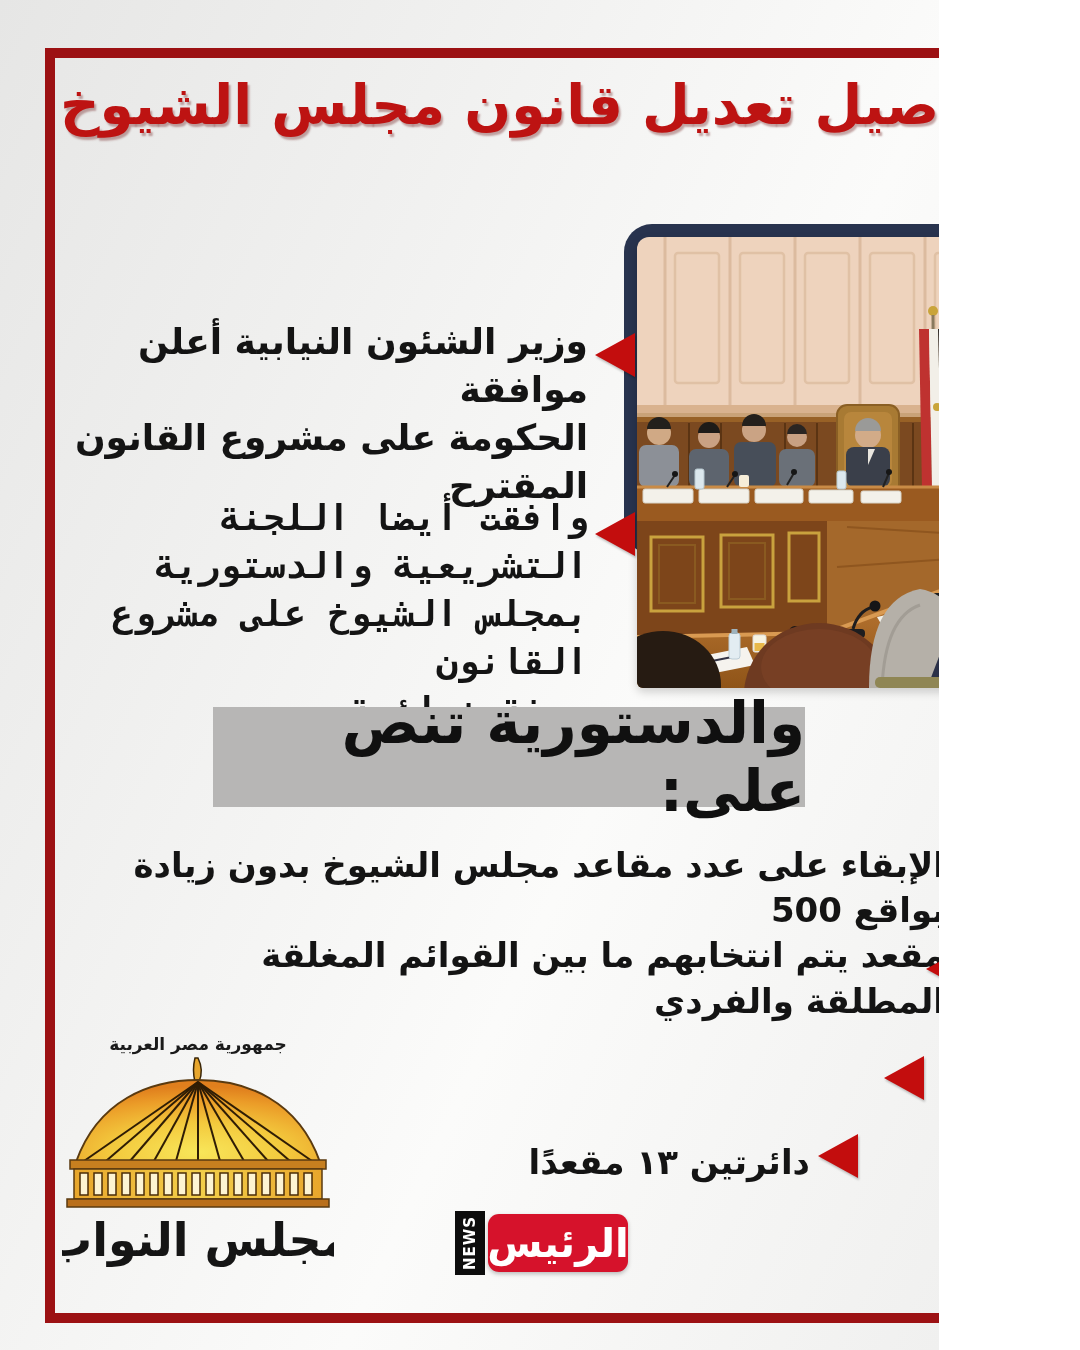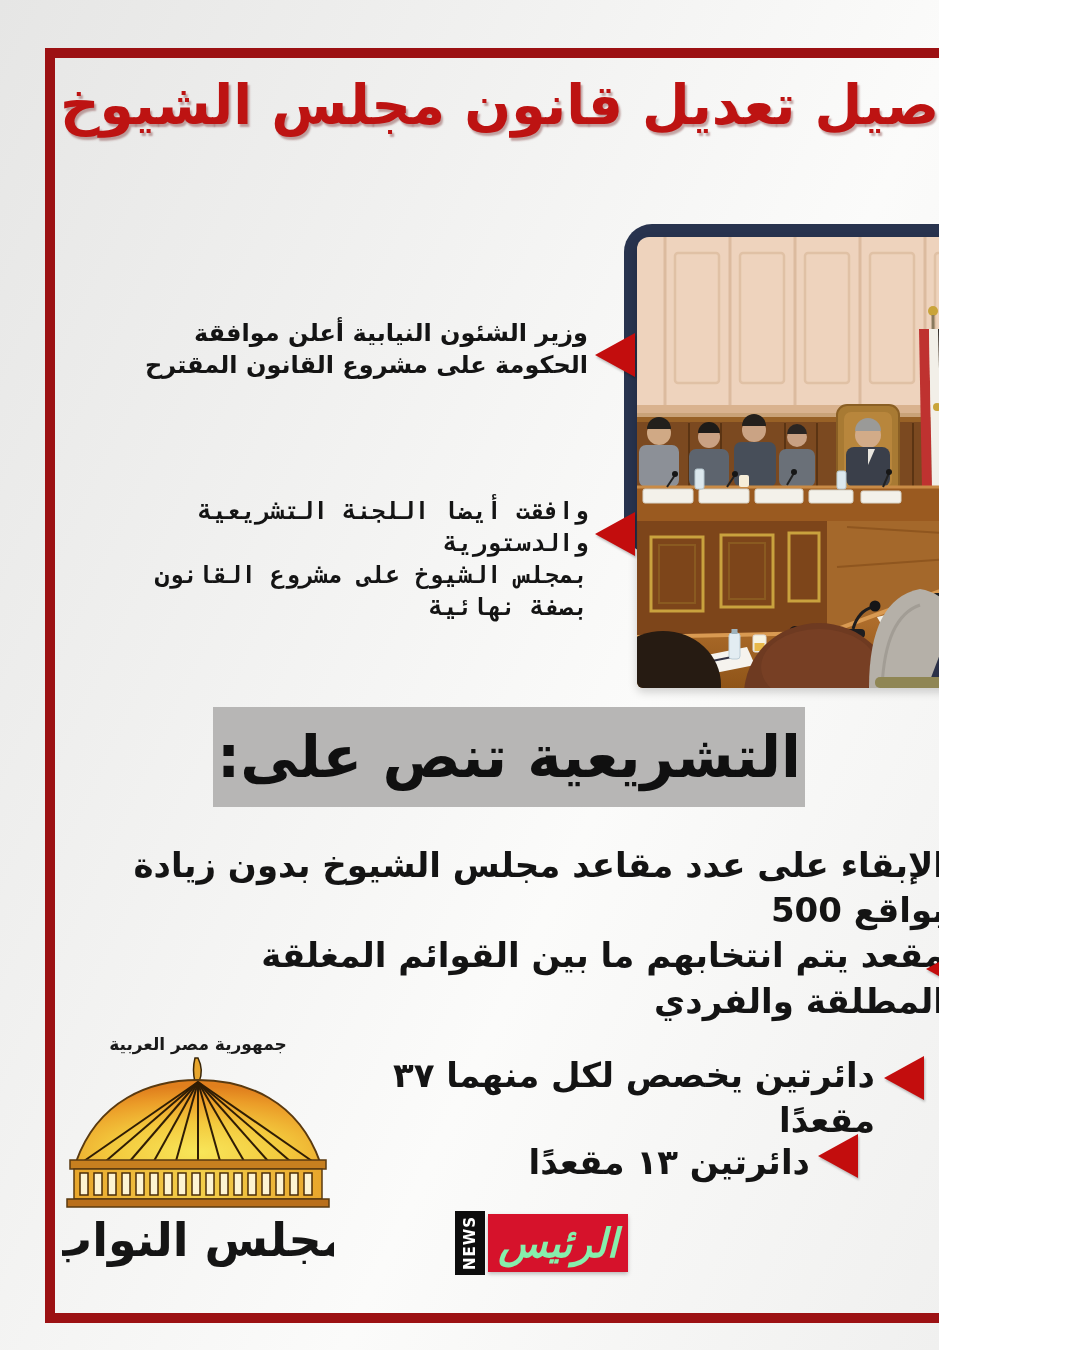--- a/index.html
+++ b/index.html
@@ -27,21 +27,21 @@
   .photo{
     position:absolute;inset:0;border-radius:12px 12px 6px 6px;overflow:hidden;
     box-shadow:0 4px 10px rgba(0,0,0,.18);
   }
   .photo svg{display:block;width:100%;height:100%;}
   
   .b-text{
     position:absolute;direction:rtl;text-align:right;color:#141414;
     font-weight:700;white-space:pre-line;
   }
-  .fs36{font-size:24px;line-height:1.33;}
+  .fs36{font-size:36px;line-height:1.33;}
   .fs34{font-size:34px;line-height:1.33;}
   .tri{
     position:absolute;width:0;height:0;
     border-top:22px solid transparent;border-bottom:22px solid transparent;
     border-right:40px solid #c30d0d;
     filter:drop-shadow(1px 2px 1px rgba(0,0,0,.25));
   }
   .heading-block{
     position:absolute;left:213px;top:707px;width:592px;height:100px;
     background:#b7b6b5;display:flex;align-items:center;justify-content:center;
@@ -54,25 +54,24 @@
   .news-logo{position:absolute;left:455px;top:1211px;height:64px;display:flex;align-items:flex-start;}
   .news-tag{
     width:30px;height:64px;background:#0d0d0d;display:flex;align-items:center;justify-content:center;
   }
   .news-tag span{
     color:#fff;font-size:15px;font-weight:700;letter-spacing:1px;
     transform:rotate(-90deg);
   }
   .brand-box{
     width:140px;height:58px;margin-left:3px;margin-top:3px;
-    background:#d6122b;border-radius:0;
+    background:#d6122b;border-radius:11px;
     display:flex;align-items:center;justify-content:center;
-    color:#86efac;font-size:40px;font-weight:700;direction:rtl;
+    color:#ffffff;font-size:40px;font-weight:700;direction:rtl;
     box-shadow:0 2px 4px rgba(0,0,0,.25);
-    font-style:italic;
   }
   .website{
     position:absolute;left:285px;top:1280px;width:500px;text-align:center;
     font-size:30px;font-weight:700;color:#2d2d2d;letter-spacing:.5px;
   }
 </style>
 </head>
 <body>
 
 <div class="canvas">
@@ -245,29 +244,28 @@
 
   <div class="b-text fs36" style="left:60px;width:528px;top:318px;">وزير الشئون النيابية أعلن موافقة
 الحكومة على مشروع القانون المقترح</div>
   <div class="tri" style="left:595px;top:333px;"></div>
 
   <div class="b-text fs36" style="left:60px;width:528px;top:497px;font-family:Liberation Mono, monospace;">وافقت أيضا اللجنة التشريعية والدستورية
 بمجلس الشيوخ على مشروع القانون
 بصفة نهائية</div>
   <div class="tri" style="left:595px;top:512px;"></div>
 
-  <div class="heading-block">التشريعية تنص على:</div>
+  <div class="heading-block">والدستورية تنص على:</div>
 
   <div class="b-text fs34" style="left:115px;width:830px;top:843px;">الإبقاء على عدد مقاعد مجلس الشيوخ بدون زيادة بواقع 500
 مقعد يتم انتخابهم ما بين القوائم المغلقة المطلقة والفردي</div>
   <div class="tri" style="left:955px;top:848px;"></div>
 
   <div class="tri" style="left:926px;top:947px;"></div>
 
-  <div class="b-text fs34" style="left:355px;width:520px;top:1053px;">دائرتين يخصص لكل منهما ٣٧ مقعدًا</div>
   <div class="tri" style="left:884px;top:1056px;"></div>
 
   <div class="b-text fs34" style="left:500px;width:310px;top:1140px;">دائرتين ١٣ مقعدًا</div>
   <div class="tri" style="left:818px;top:1134px;"></div>
 
   <div class="parl-logo">
     <svg viewBox="0 0 272 258">
       <defs>
         <radialGradient id="domeG" cx="50%" cy="88%" r="80%">
           <stop offset="0" stop-color="#f8e65a"></stop>

